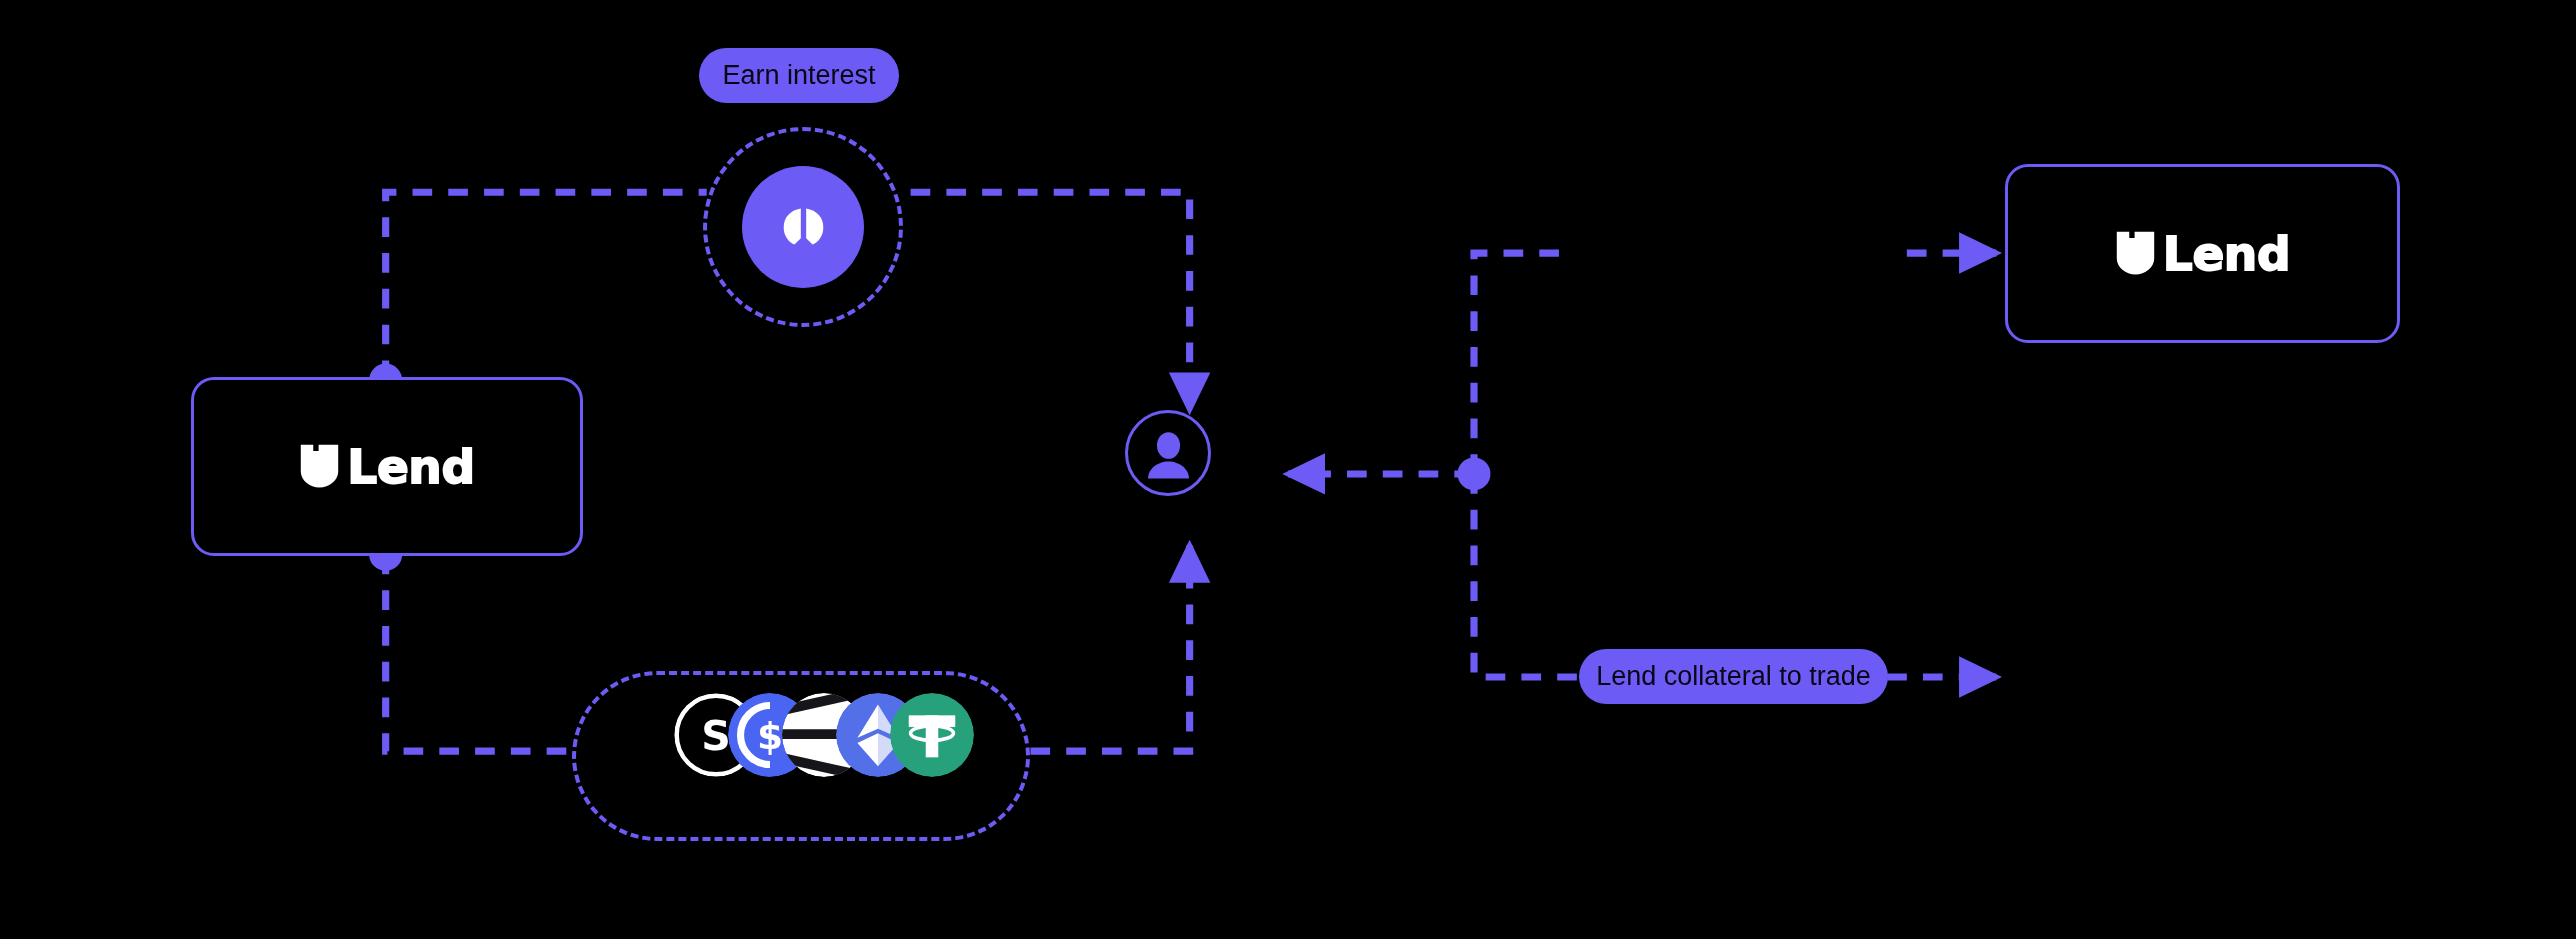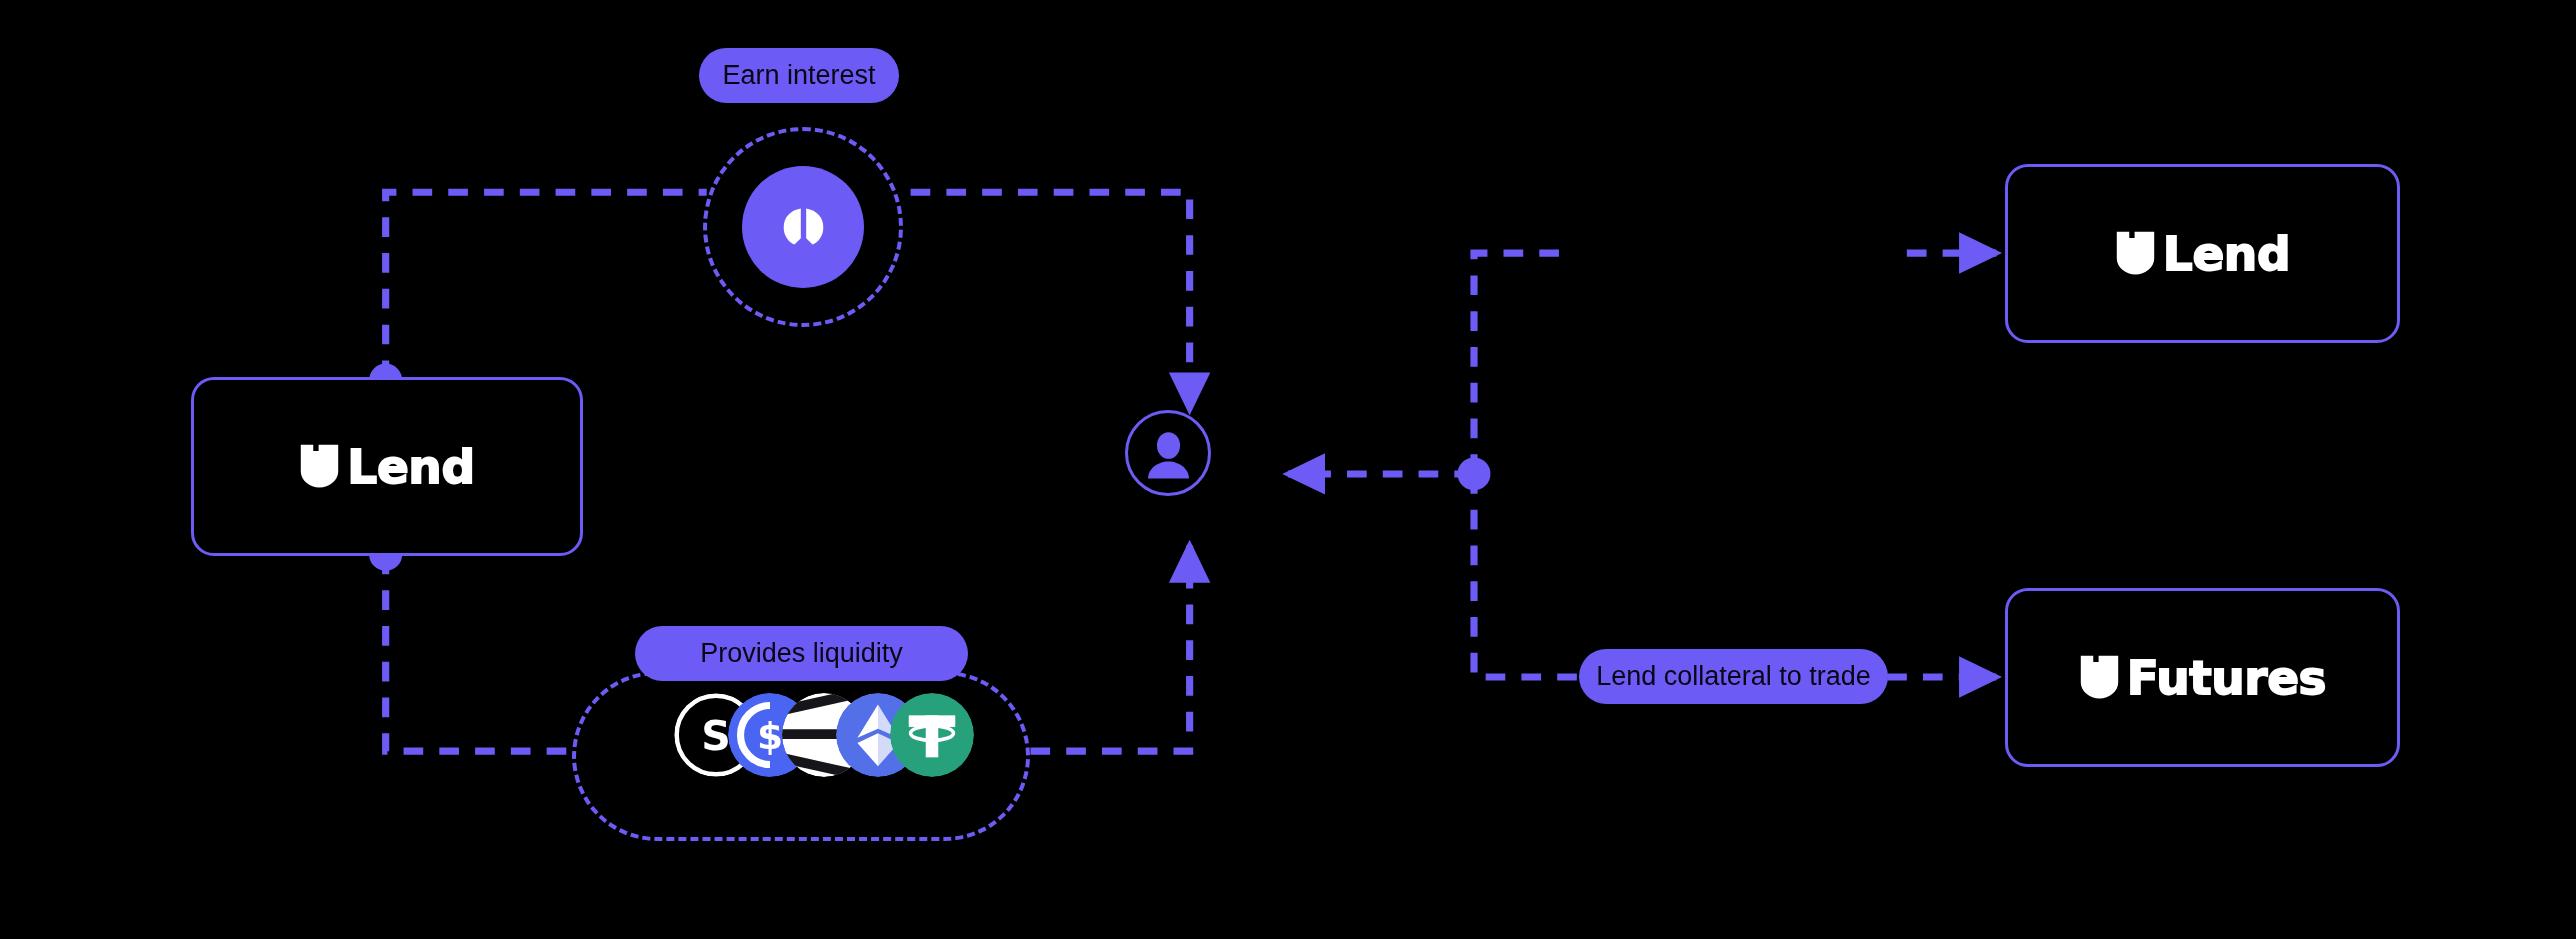--- a/index.html
+++ b/index.html
@@ -246,23 +246,20 @@
     <span class="token">
       <svg viewBox="0 0 94 94" xmlns="http://www.w3.org/2000/svg">
         <circle cx="47" cy="47" r="47" fill="#27A17C"></circle>
         <rect x="21" y="25" width="52" height="13" fill="#ffffff"></rect>
         <rect x="40" y="25" width="14" height="47" fill="#ffffff"></rect>
         <ellipse cx="47" cy="45" rx="24" ry="8" fill="none" stroke="#ffffff" stroke-width="4"></ellipse>
       </svg>
     </span>
   </div>
 
-  <div class="pill" style="left:635px; top:626px; width:333px;">
-    <span>Provides liquidity</span>
-  </div>
 
   <div class="avatar-node" style="left:1125px; top:410px;">
     <span>
       <svg viewBox="0 0 64 64" xmlns="http://www.w3.org/2000/svg">
         <ellipse cx="32" cy="23" rx="13" ry="15" fill="#6C5CF5"></ellipse>
         <path d="M32 41 c-13 0 -23 9 -23 19 h46 c0 -10 -10 -19 -23 -19 Z" fill="#6C5CF5"></path>
       </svg>
     </span>
   </div>
 
@@ -275,25 +272,15 @@
         </svg>
       </span>
       <span class="brand-text">Lend</span>
     </div>
   </div>
 
   <div class="pill" style="left:1579px; top:649px; width:309px;">
     <span>Lend collateral to trade</span>
   </div>
 
-  <div class="node-box" style="left:2005px; top:588px; width:395px; height:179px;">
-    <div class="brand">
-      <span class="brand-mark">
-        <svg viewBox="0 0 46 52" xmlns="http://www.w3.org/2000/svg">
-          <path d="M2 2 h14 v7 h6 V2 h22 v30 c0 10 -10 18 -21 18 C12 50 2 42 2 32 Z" fill="#ffffff"></path>
-        </svg>
-      </span>
-      <span class="brand-text">Futures</span>
-    </div>
-  </div>
 
 </div>
 
 
 </body></html>

